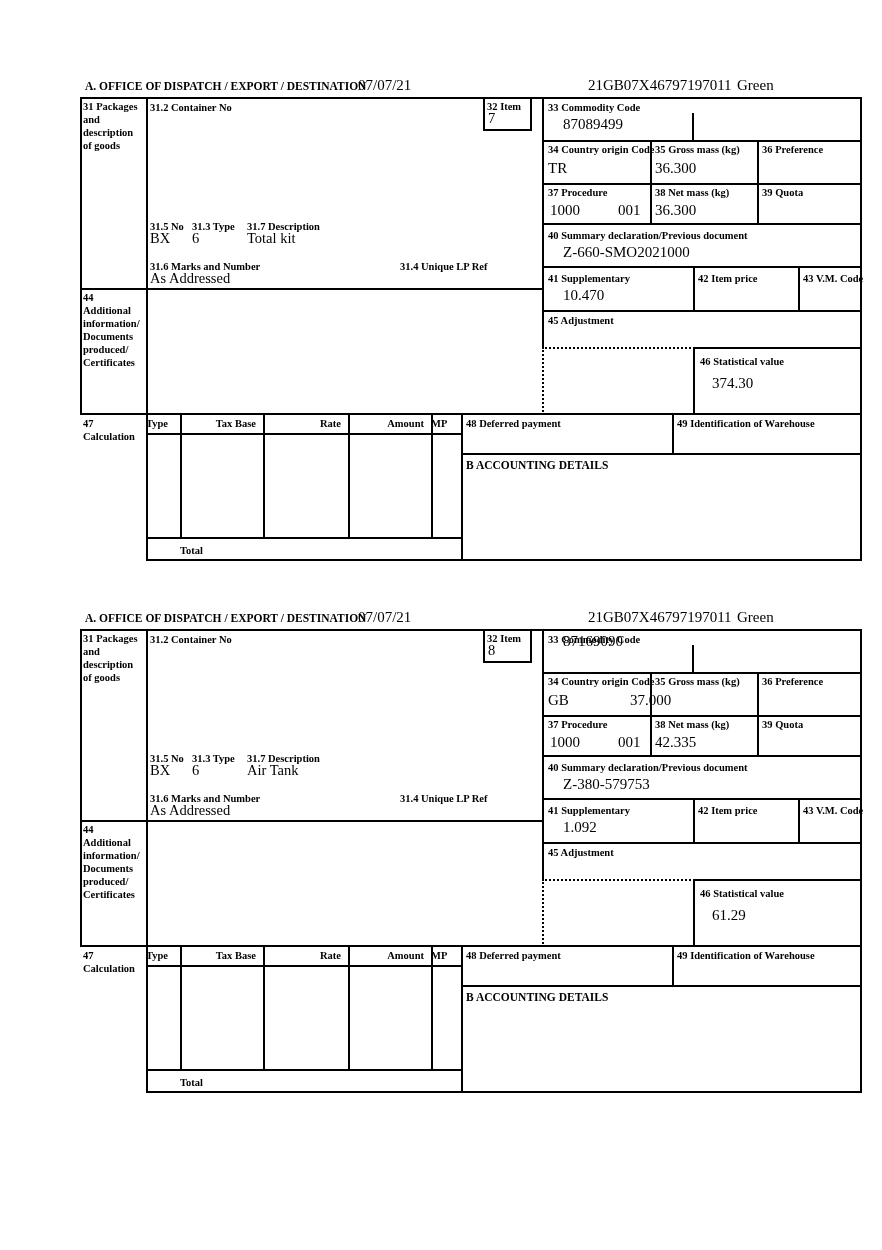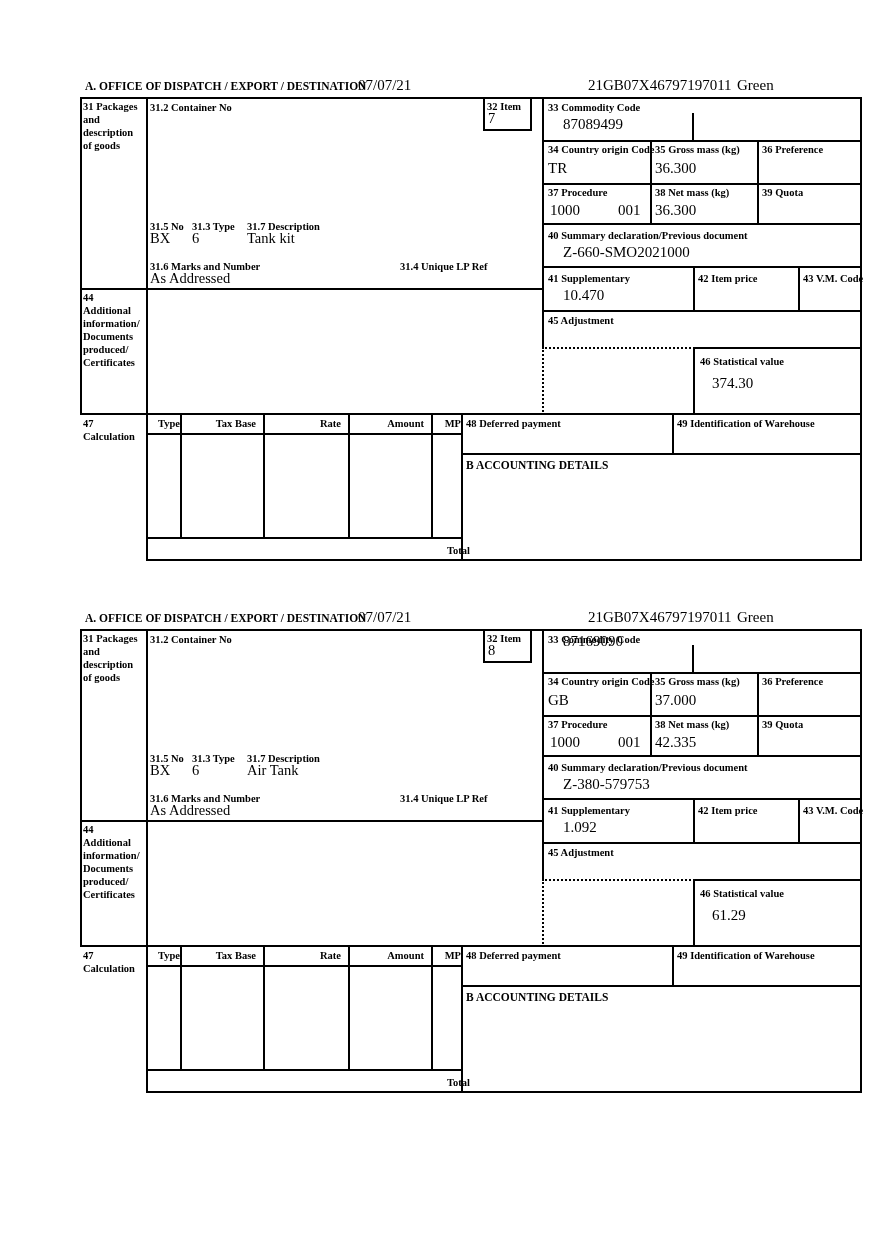--- a/index.html
+++ b/index.html
@@ -9,21 +9,21 @@
   .hl,.vl{position:absolute;background:#000;}
   .hl{height:2px;}
   .vl{width:2px;}
   .hld{position:absolute;height:0;border-top:2px dotted #000;}
   .vld{position:absolute;width:0;border-left:2px dotted #000;}
   .box{position:absolute;border:2px solid #000;}
   .lbl{position:absolute;font-weight:bold;font-size:10.5px;line-height:12px;white-space:nowrap;}
   .val{position:absolute;font-size:14.5px;line-height:15px;white-space:nowrap;}
   .big{position:absolute;font-size:15px;line-height:16px;white-space:nowrap;}
   .hdr{position:absolute;font-weight:bold;font-size:11.5px;line-height:13px;white-space:nowrap;}
-  .ctr{text-align:right;}
+  .ctr{text-align:left;}
   .rgt{text-align:right;}
 </style>
 </head>
 <body>
 
 <div id="page">
 
   <div class="form" style="top:74px;">
 
     <div class="hdr" style="left:5px;top:6px;">A. OFFICE OF DISPATCH / EXPORT / DESTINATION</div>
@@ -95,21 +95,21 @@
     <div class="lbl" style="left:468px;top:199px;">41 Supplementary</div>
     <div class="big" style="left:483px;top:213px;">10.470</div>
     <div class="lbl" style="left:618px;top:199px;">42 Item price</div>
     <div class="lbl" style="left:723px;top:199px;">43 V.M. Code</div>
 
     <div class="lbl" style="left:70px;top:147px;">31.5 No</div>
     <div class="lbl" style="left:112px;top:147px;">31.3 Type</div>
     <div class="lbl" style="left:167px;top:147px;">31.7 Description</div>
     <div class="val" style="left:70px;top:157px;">BX</div>
     <div class="val" style="left:112px;top:157px;">6</div>
-    <div class="val" style="left:167px;top:157px;">Tank kit</div>
+    <div class="val" style="left:167px;top:157px;">Total kit</div>
 
     <div class="lbl" style="left:70px;top:187px;">31.6 Marks and Number</div>
     <div class="lbl" style="left:320px;top:187px;">31.4 Unique LP Ref</div>
     <div class="val" style="left:70px;top:197px;">As Addressed</div>
 
     <div class="lbl" style="left:3px;top:218px;">44</div>
     <div class="lbl" style="left:3px;top:231px;">Additional</div>
     <div class="lbl" style="left:3px;top:244px;">information/</div>
     <div class="lbl" style="left:3px;top:257px;">Documents</div>
     <div class="lbl" style="left:3px;top:270px;">produced/</div>
@@ -179,21 +179,21 @@
     <div class="lbl" style="left:70px;top:28px;">31.2 Container No</div>
 
     <div class="lbl" style="left:407px;top:27px;">32 Item</div>
     <div class="val" style="left:408px;top:37px;">8</div>
 
     <div class="lbl" style="left:468px;top:28px;">33 Commodity Code</div>
     <div class="big" style="left:483px;top:27px;">87169090</div>
     <div class="lbl" style="left:468px;top:70px;">34 Country origin Code</div>
     <div class="big" style="left:468px;top:86px;">GB</div>
     <div class="lbl" style="left:575px;top:70px;">35 Gross mass (kg)</div>
-    <div class="big" style="left:575px;top:86px;">37.000</div>
+    <div class="big" style="left:550px;top:86px;">37.000</div>
     <div class="lbl" style="left:682px;top:70px;">36 Preference</div>
 
     <div class="lbl" style="left:468px;top:113px;">37 Procedure</div>
     <div class="big" style="left:470px;top:128px;">1000</div>
     <div class="big" style="left:538px;top:128px;">001</div>
     <div class="lbl" style="left:575px;top:113px;">38 Net mass (kg)</div>
     <div class="big" style="left:575px;top:128px;">42.335</div>
     <div class="lbl" style="left:682px;top:113px;">39 Quota</div>
 
     <div class="lbl" style="left:468px;top:156px;">40 Summary declaration/Previous document</div>

